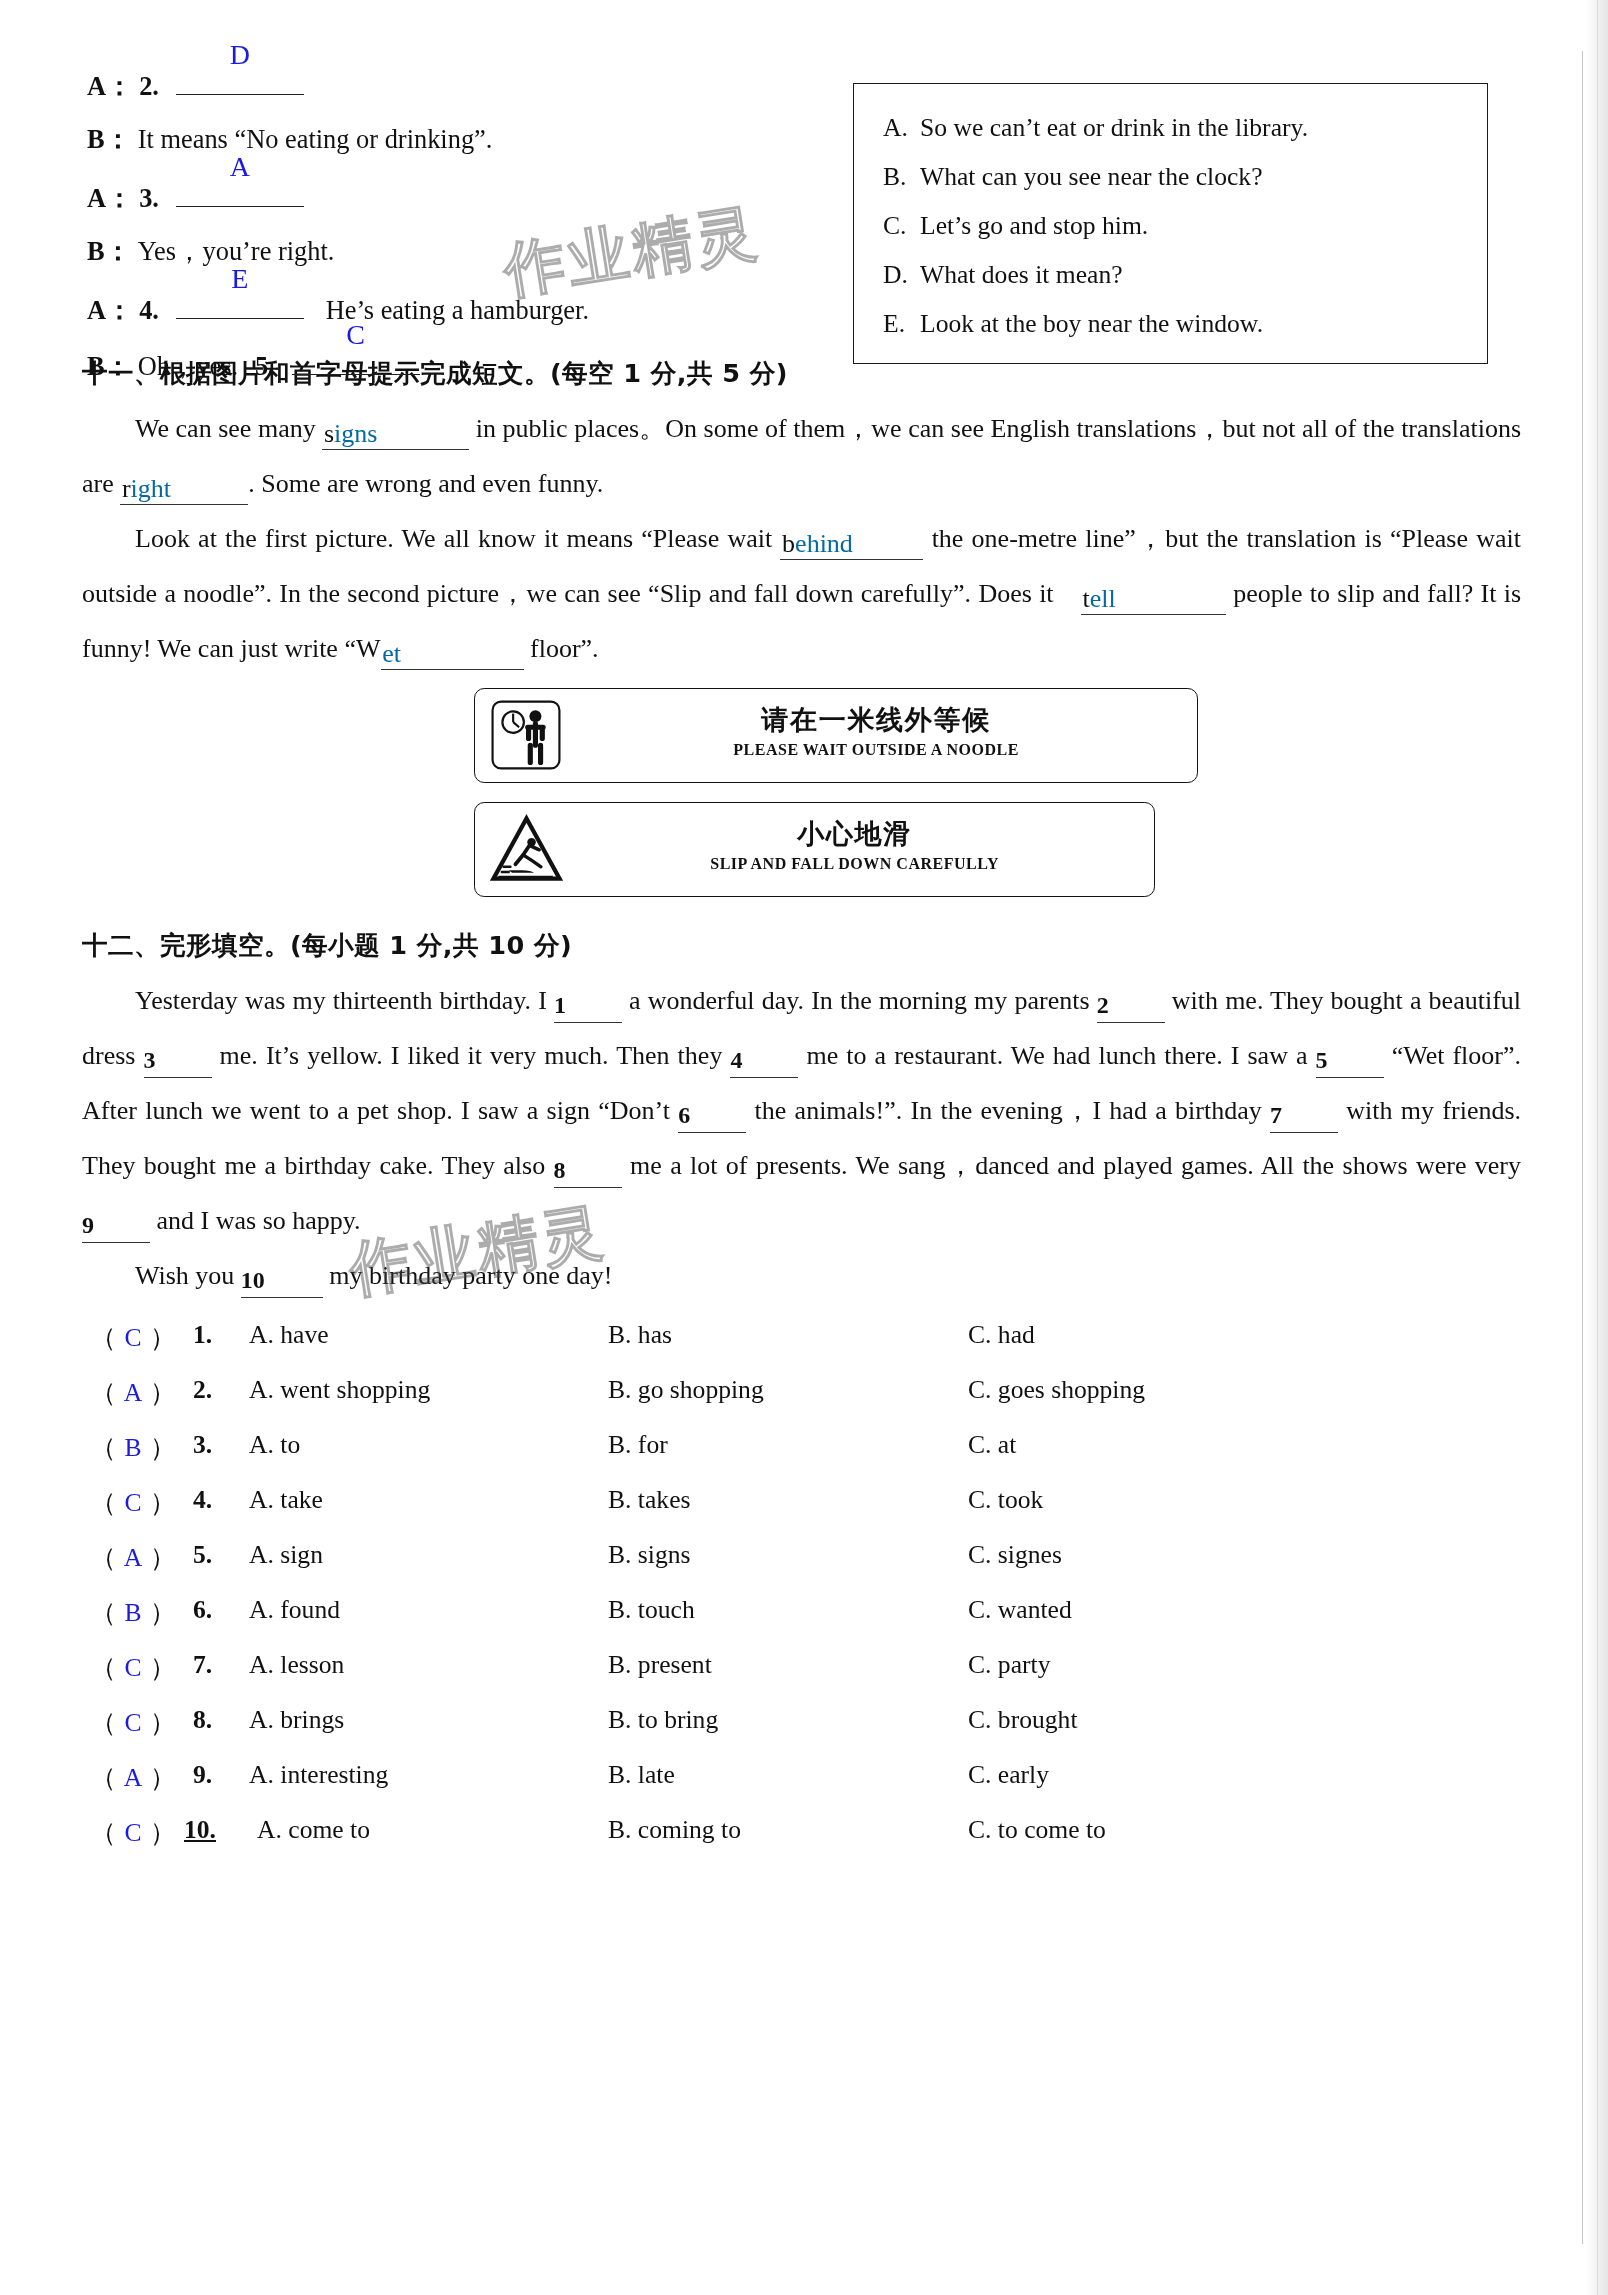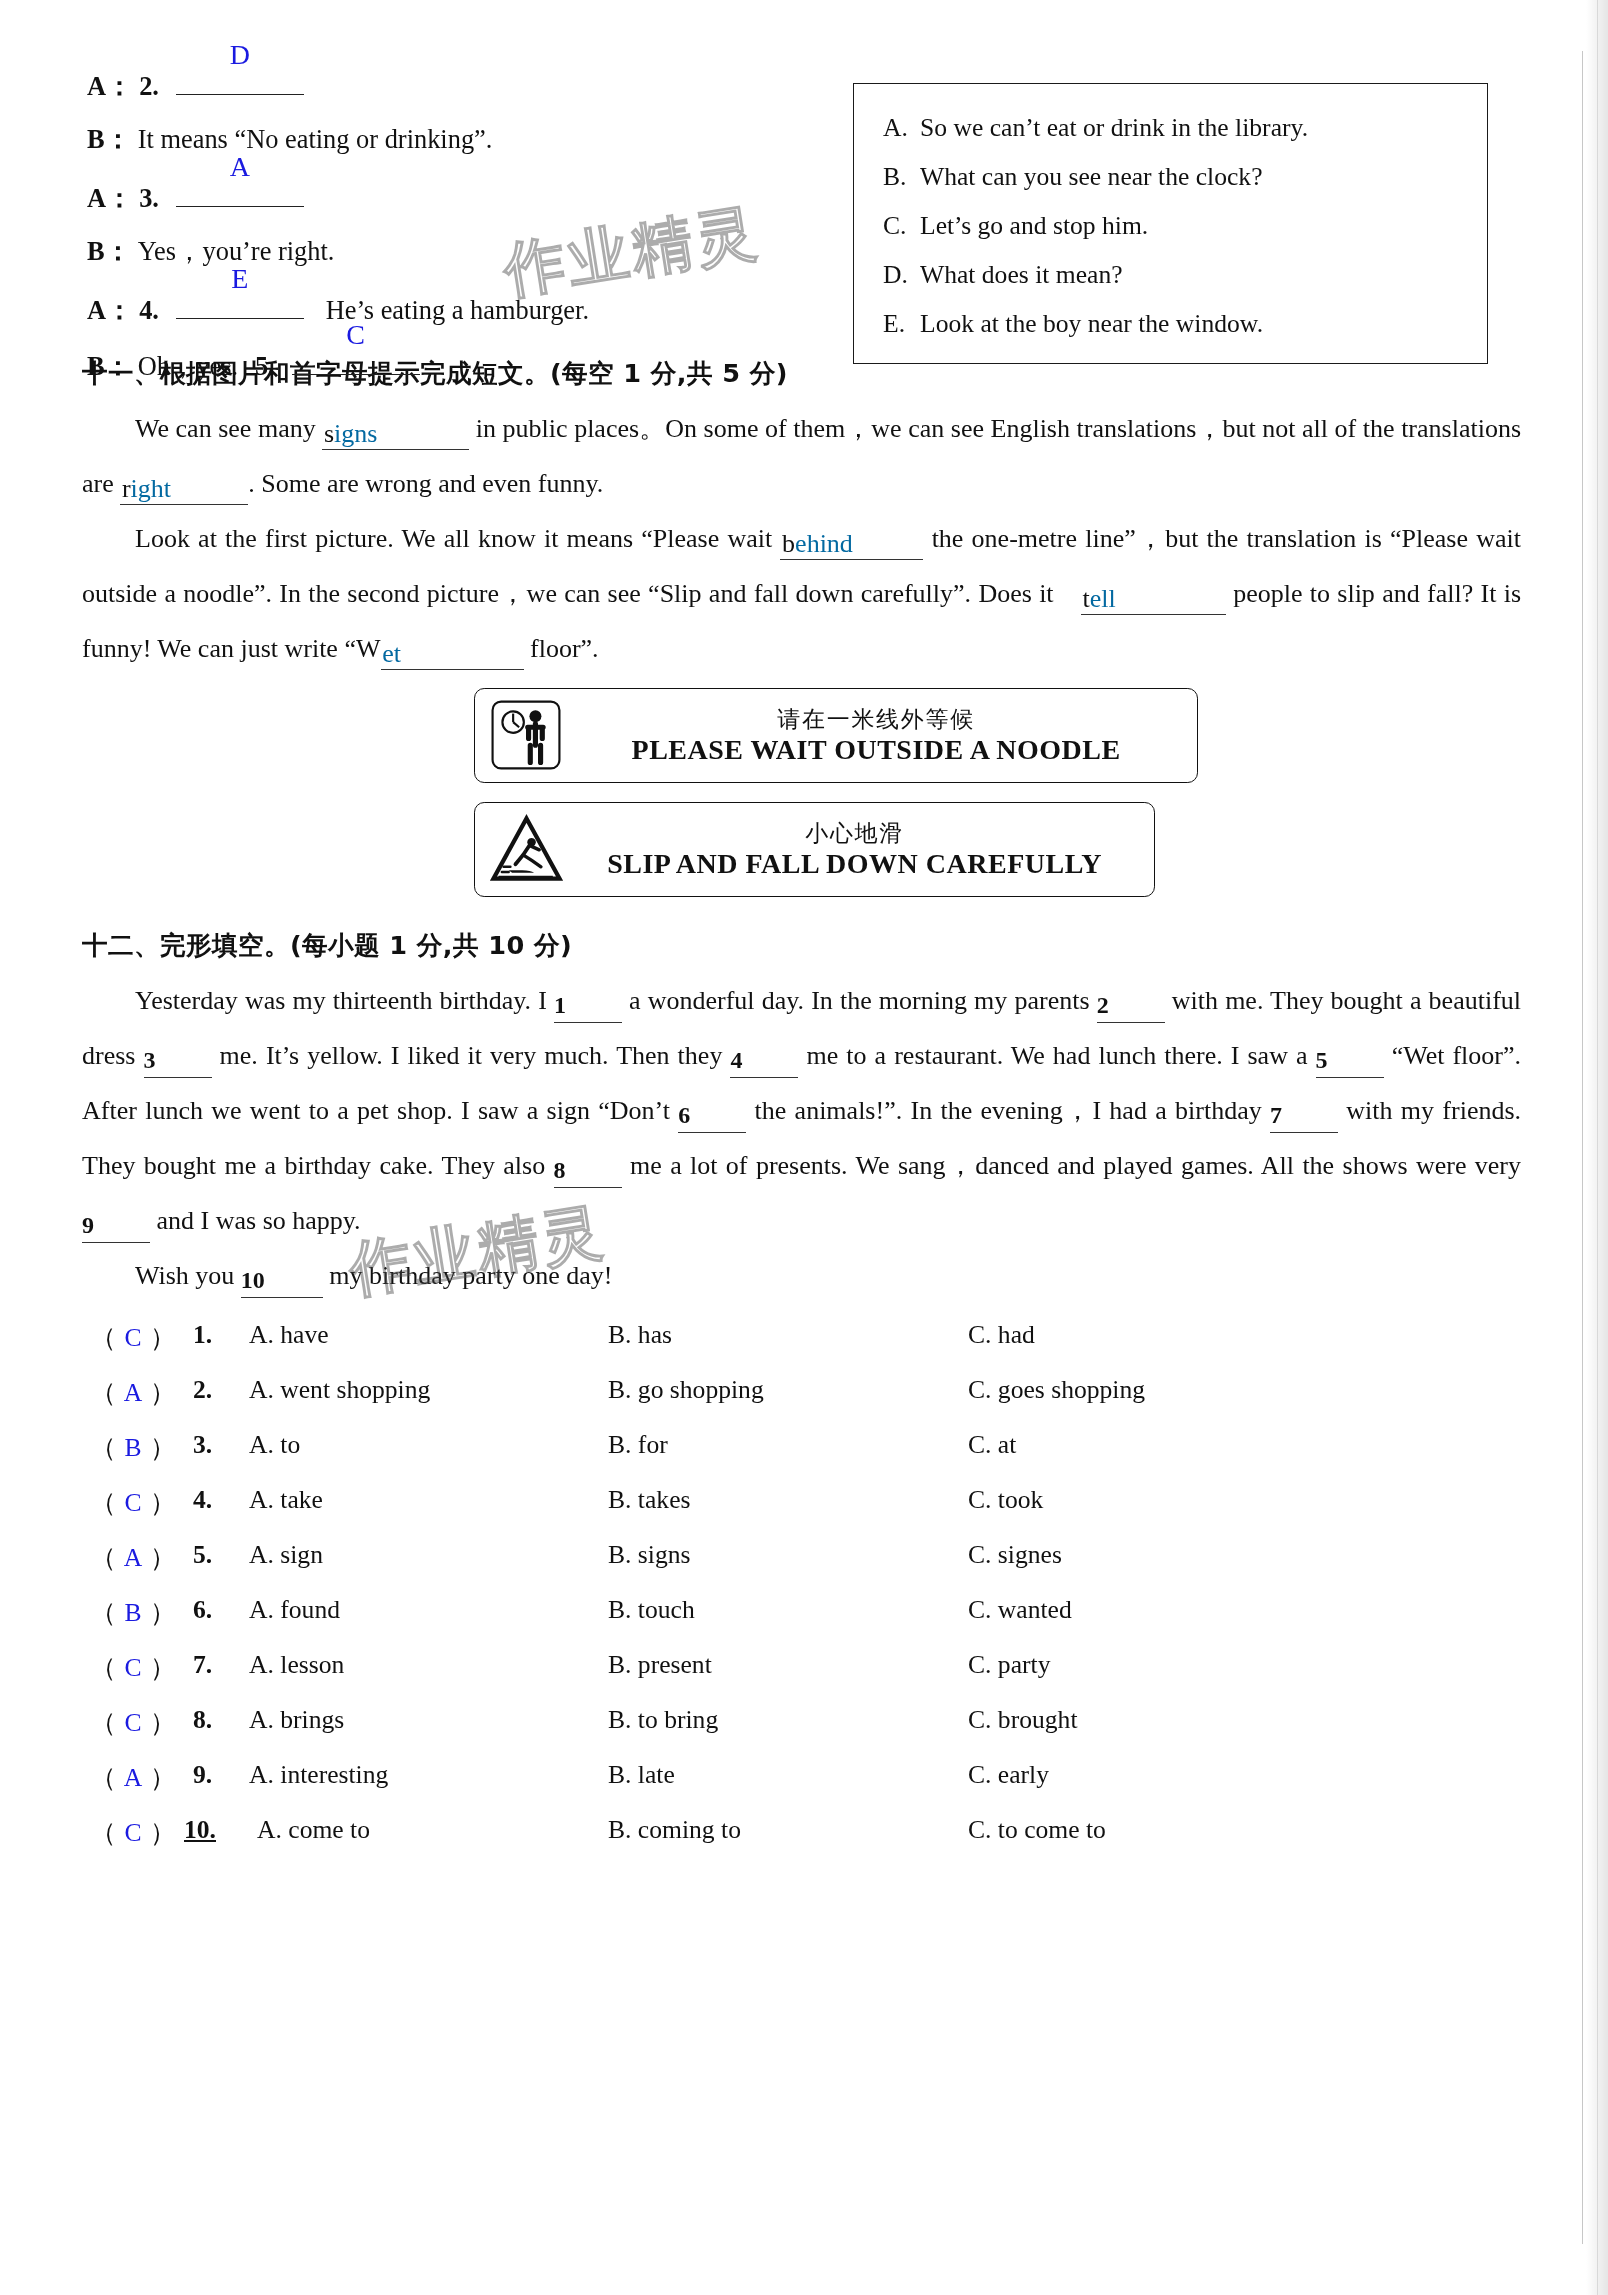--- a/index.html
+++ b/index.html
@@ -158,29 +158,29 @@
     flex: 0 0 auto;
     display: flex; align-items: center; justify-content: center;
   }
   .sign-body {
     flex: 1 1 auto;
     text-align: center;
     padding-right: 12px;
   }
   .sign-cn {
     font-family: "DejaVu Sans", "Liberation Sans", sans-serif;
-    font-size: 23px;
-    font-weight: 400;
+    font-size: 27px;
+    font-weight: 700;
     line-height: 29px;
     letter-spacing: 1.7px;
   }
   .sign-en {
     font-family: "Liberation Serif", serif;
     font-weight: bold;
-    font-size: 28px;
+    font-size: 16px;
     line-height: 32px;
     letter-spacing: 0.5px;
   }
 
   
   .mcq { margin-top: 17px; }
   .mcq-row {
     position: relative;
     height: 55px;
     font-size: 25.6px;

